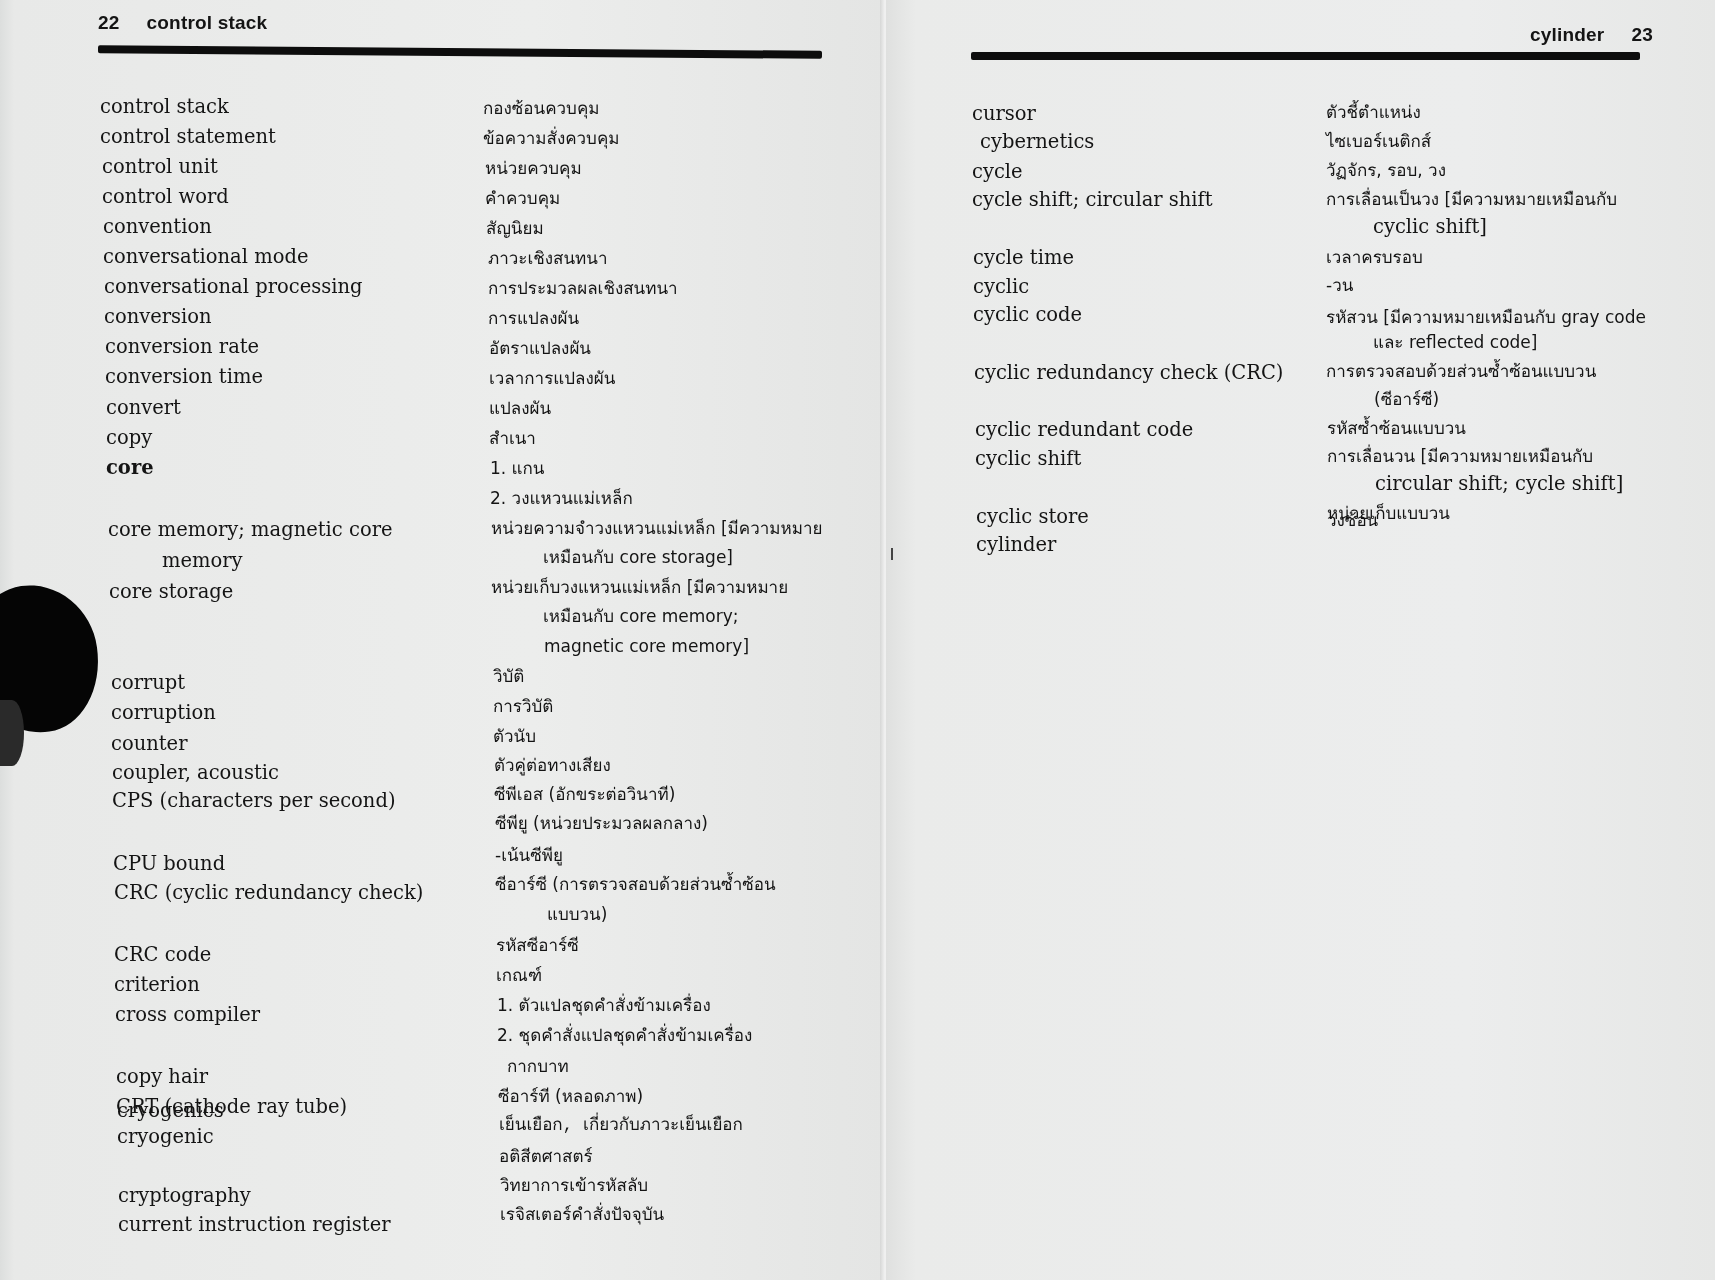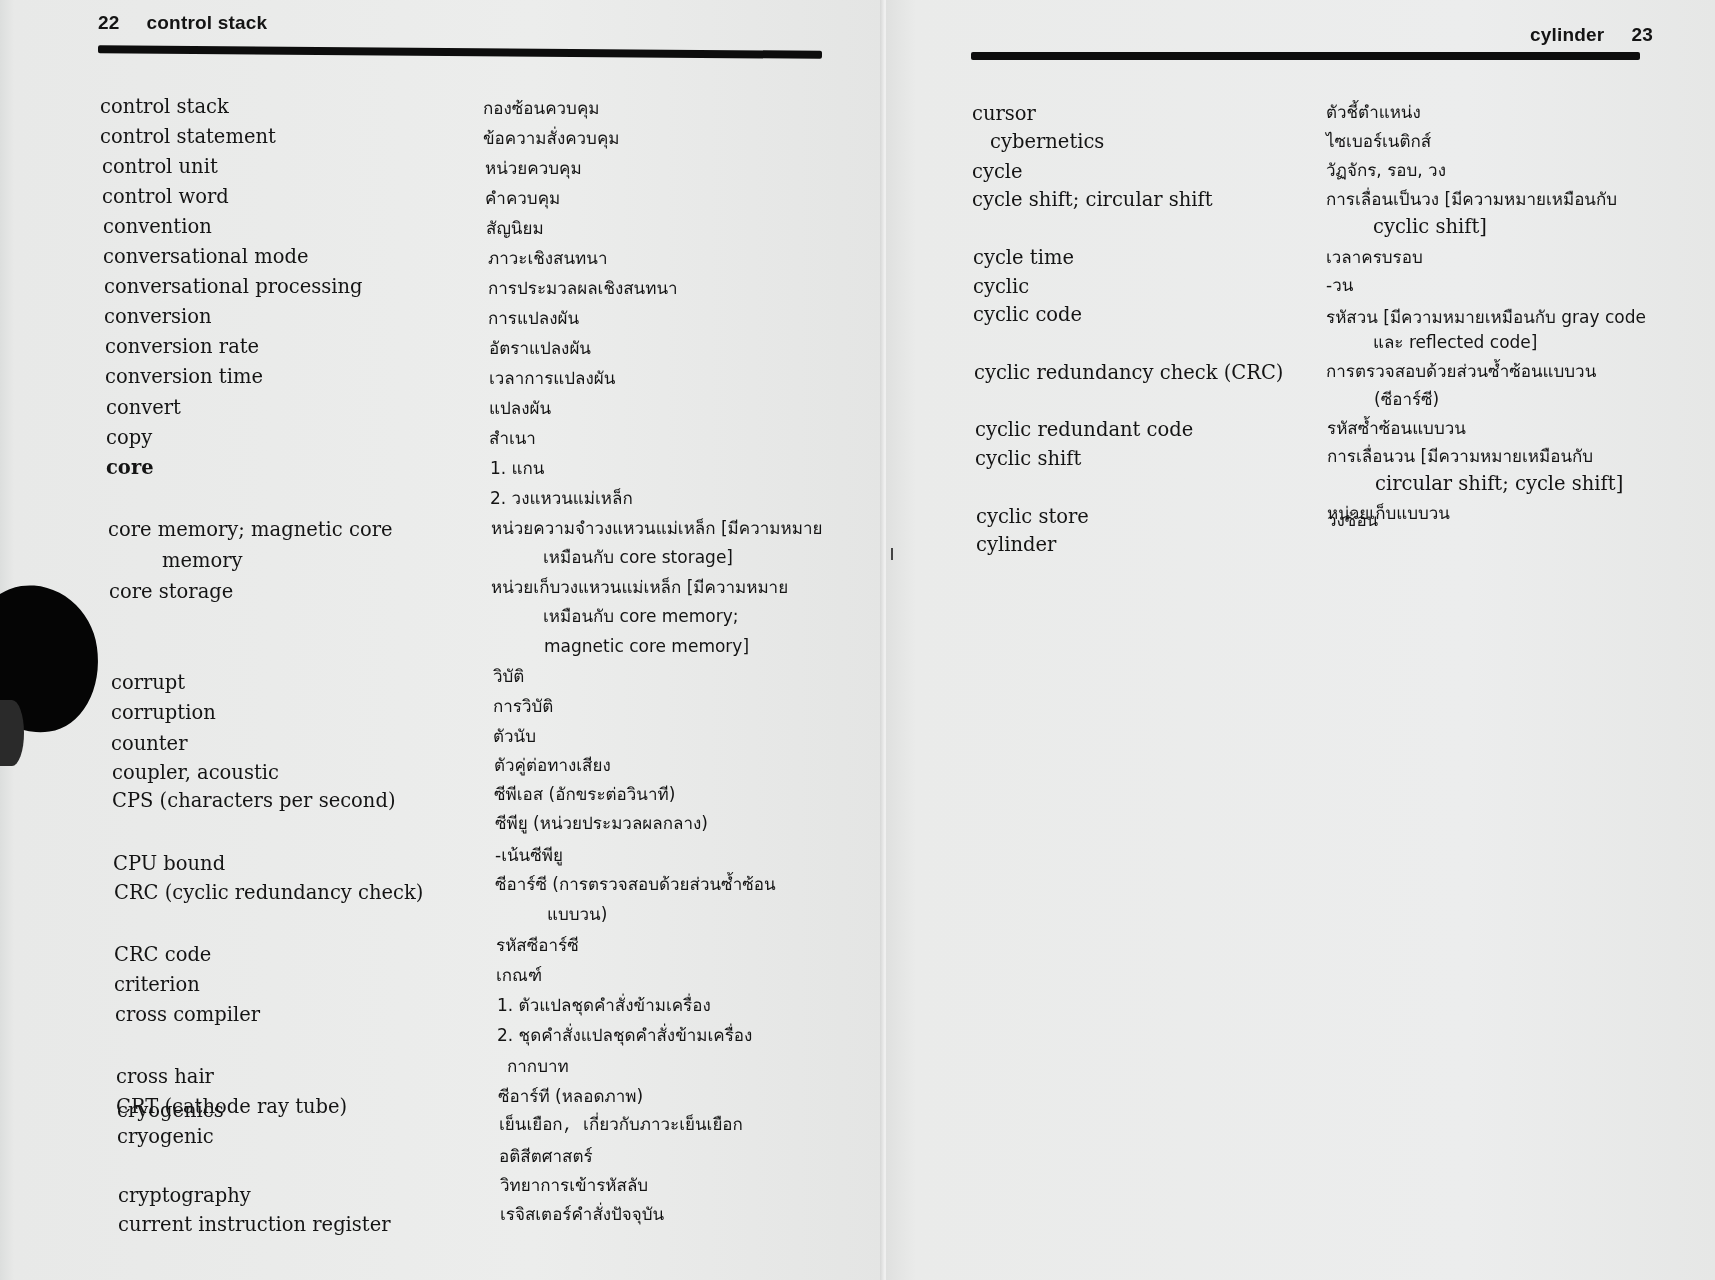--- a/index.html
+++ b/index.html
@@ -54,21 +54,21 @@
   <div class="entry" style="left:111px; top:668px;">corrupt</div>
   <div class="entry" style="left:111px; top:698px;">corruption</div>
   <div class="entry" style="left:111px; top:729px;">counter</div>
   <div class="entry" style="left:112px; top:758px;">coupler, acoustic</div>
   <div class="entry" style="left:112px; top:786px;">CPS (characters per second)</div>
   <div class="entry" style="left:113px; top:849px;">CPU bound</div>
   <div class="entry" style="left:114px; top:878px;">CRC (cyclic redundancy check)</div>
   <div class="entry" style="left:114px; top:940px;">CRC code</div>
   <div class="entry" style="left:114px; top:970px;">criterion</div>
   <div class="entry" style="left:115px; top:1000px;">cross compiler</div>
-  <div class="entry" style="left:116px; top:1062px;">cross hair</div>
+  <div class="entry" style="left:116px; top:1062px;">copy hair</div>
   <div class="entry" style="left:116px; top:1092px;">CRT (cathode ray tube)</div>
   <div class="entry" style="left:117px; top:1122px;">cryogenic</div>
   <div class="entry" style="left:117px; top:1096px;">cryogenics</div>
   <div class="entry" style="left:118px; top:1181px;">cryptography</div>
   <div class="entry" style="left:118px; top:1210px;">current instruction register</div>
 
   <div class="entry thai" style="left:483px; top:93px;">กองซ้อนควบคุม</div>
   <div class="entry thai" style="left:483px; top:123px;">ข้อความสั่งควบคุม</div>
   <div class="entry thai" style="left:485px; top:153px;">หน่วยควบคุม</div>
   <div class="entry thai" style="left:485px; top:183px;">คำควบคุม</div>
@@ -113,21 +113,21 @@
 <div class="page page-right">
   <div class="running-head" style="left:644px; top:24px;">
     <span>cylinder</span>
     <span style="display:inline-block;width:16px"></span>
     <span>23</span>
   </div>
   <div class="head-rule" style="left:85px; top:52px; width:669px;"></div>
   <div class="edge-mark" style="left:5px;"></div>
 
   <div class="entry" style="left:86px; top:99px;">cursor</div>
-  <div class="entry" style="left:104px; top:127px;text-align:center;">cybernetics</div>
+  <div class="entry" style="left:94px; top:127px;text-align:center;">cybernetics</div>
   <div class="entry" style="left:86px; top:157px;">cycle</div>
   <div class="entry" style="left:86px; top:185px;">cycle shift; circular shift</div>
   <div class="entry" style="left:87px; top:243px;">cycle time</div>
   <div class="entry" style="left:87px; top:272px;">cyclic</div>
   <div class="entry" style="left:87px; top:300px;">cyclic code</div>
   <div class="entry" style="left:88px; top:358px;">cyclic redundancy check (CRC)</div>
   <div class="entry" style="left:89px; top:415px;">cyclic redundant code</div>
   <div class="entry" style="left:89px; top:444px;">cyclic shift</div>
   <div class="entry" style="left:90px; top:502px;">cyclic store</div>
   <div class="entry" style="left:90px; top:530px;">cylinder</div>

